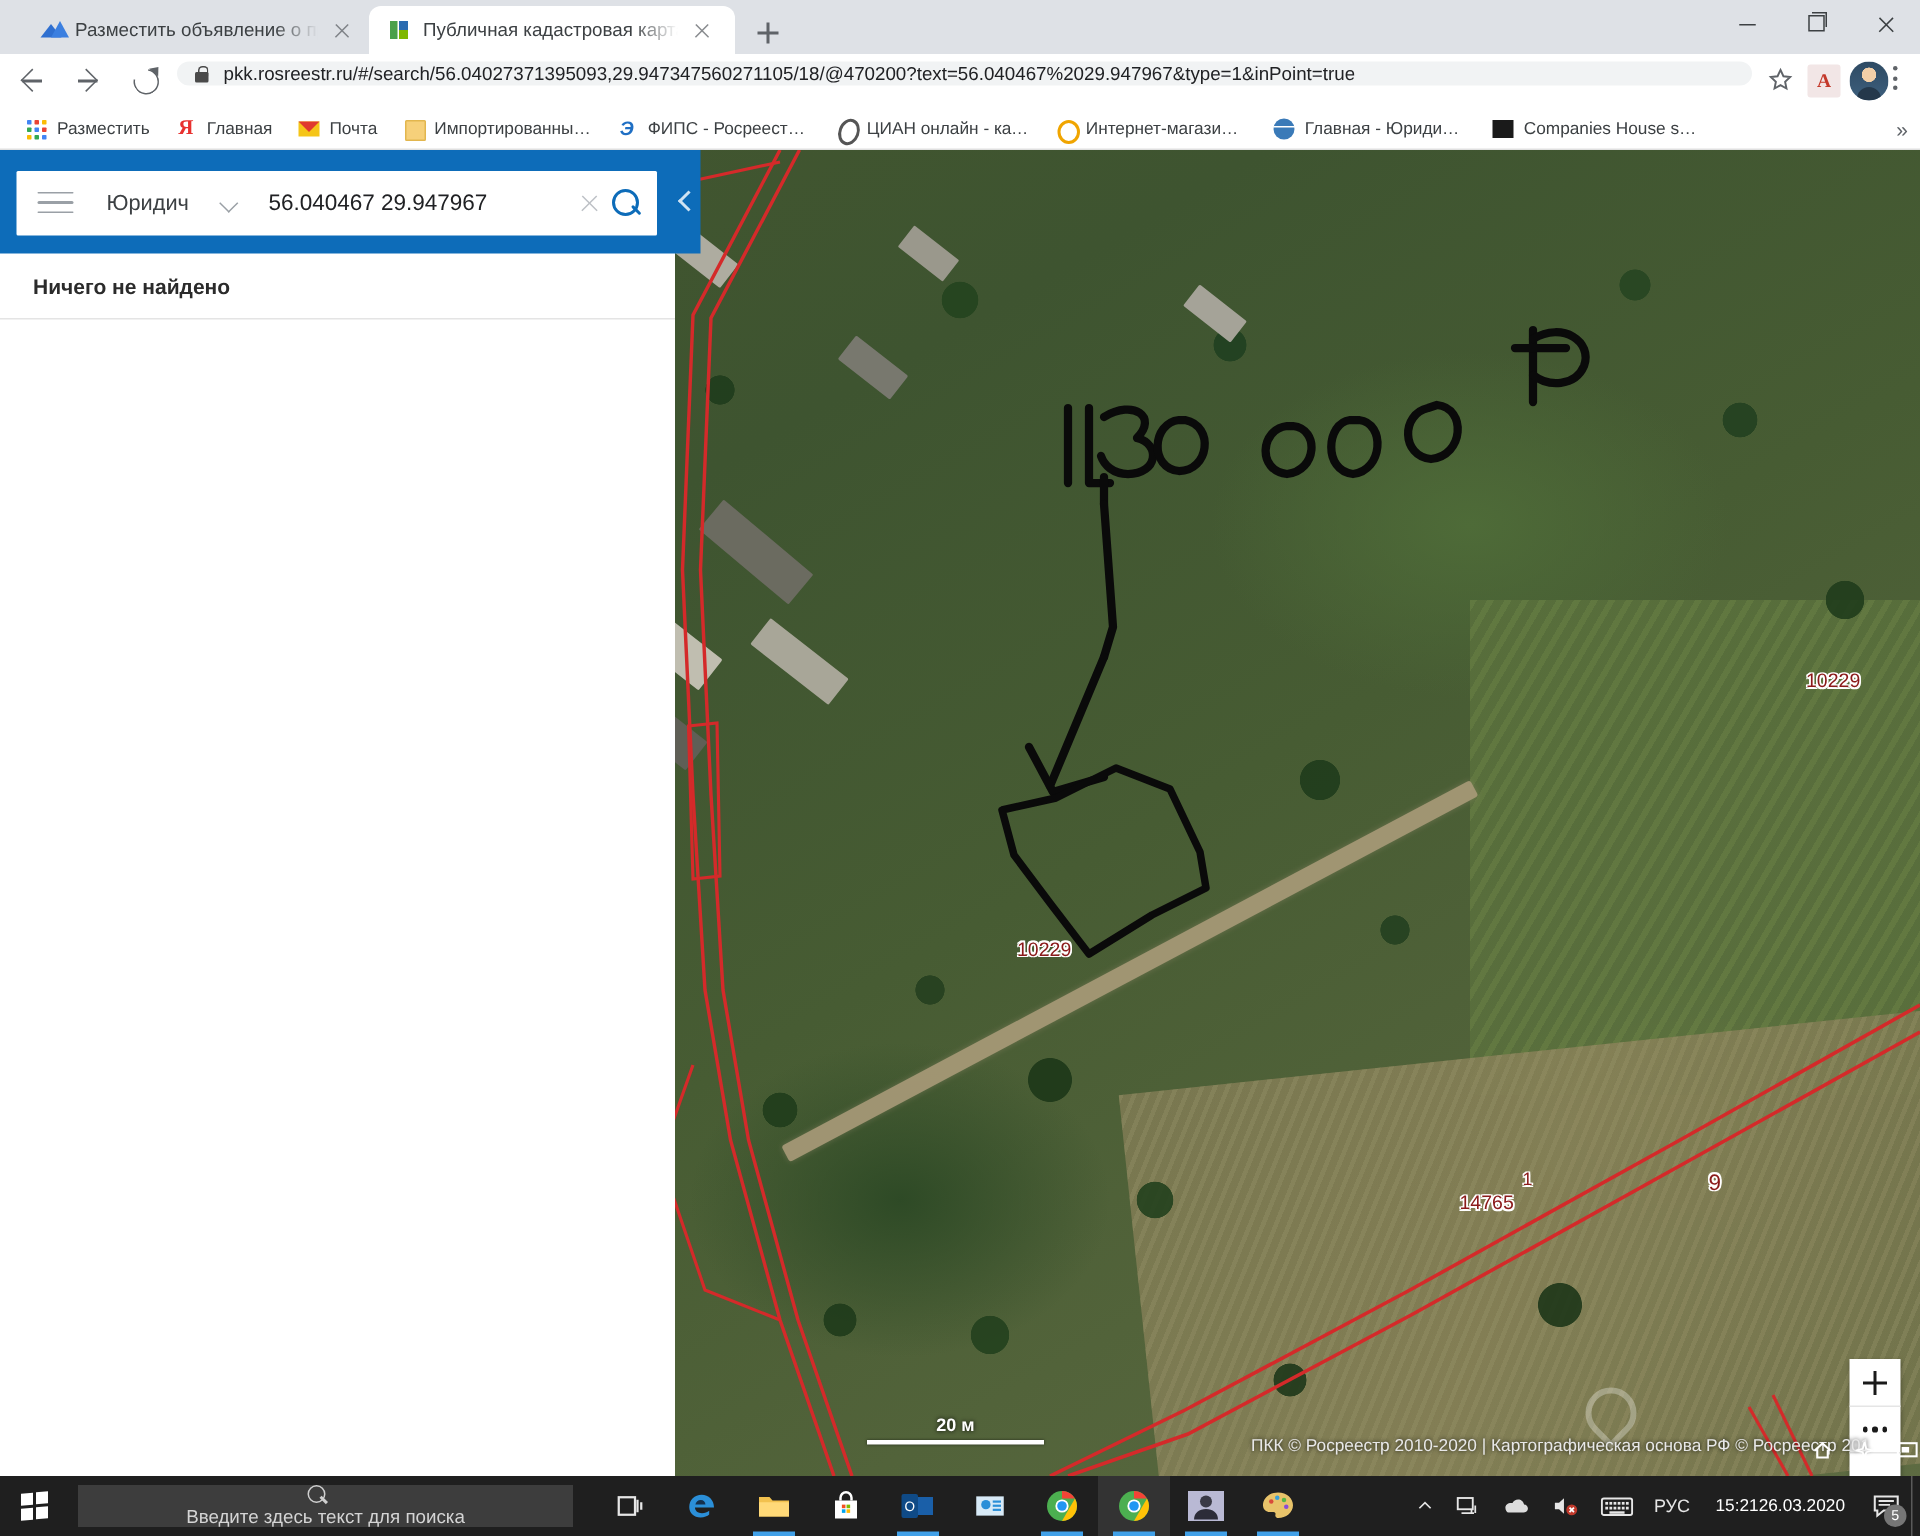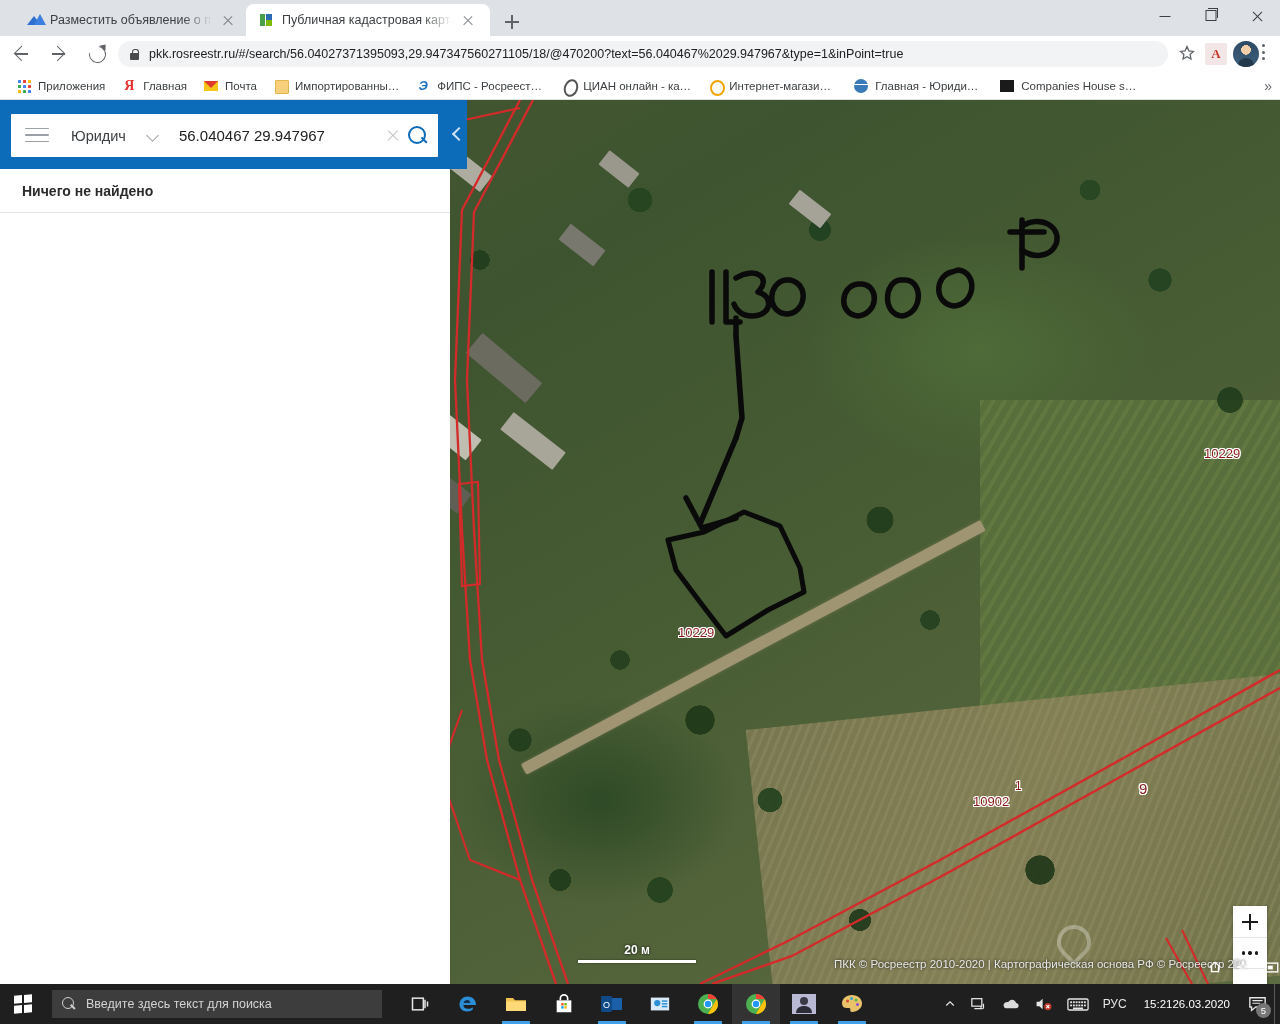--- a/index.html
+++ b/index.html
@@ -88,21 +88,21 @@
     border:1.8px solid #5f6368; border-radius:50%;
     border-top-color:transparent; transform:rotate(-35deg);
   }
   .reload::after {
     content:""; position:absolute; left:20px; top:7px; width:0; height:0;
     border-left:4px solid transparent; border-right:4px solid transparent; border-bottom:5px solid #5f6368;
     transform:rotate(40deg);
   }
 
   .omnibox {
-    position:absolute; left:118px; top:41px; width:1050px; height:26px;
+    position:absolute; left:118px; top:41px; width:1050px; height:16px;
     background:#f1f3f4; border-radius:13px; display:flex; align-items:center; padding:0 10px;
   }
   .lock { width:13px; height:13px; position:relative; flex:0 0 13px; margin-right:8px; }
   .lock::before { content:""; position:absolute; left:2px; top:5px; width:9px; height:7px; background:#4a4a4a; border-radius:1px; }
   .lock::after { content:""; position:absolute; left:4px; top:1px; width:5px; height:6px; border:1.4px solid #4a4a4a; border-bottom:none; border-radius:3px 3px 0 0; }
   .url { font-size:12.5px; color:#202124; white-space:nowrap; overflow:hidden; }
 
   .star { position:absolute; left:1178px; top:44px; width:20px; height:20px; }
   .star svg { display:block; }
   .pdfext { position:absolute; left:1205px; top:43px; width:22px; height:22px; background:#f2e6e6; border-radius:2px; display:flex; align-items:center; justify-content:center; }
@@ -315,21 +315,21 @@
   }
   .cornericons { position:absolute; left:1208px; top:860px; display:flex; gap:14px; z-index:20; align-items:center; }
   .cornericons > span { position:relative; width:14px; height:14px; display:block; }
 
   
   #taskbar { position:absolute; left:0; top:984px; width:1280px; height:40px; background:#1f1f1f; display:flex; align-items:center; }
   .startbtn { width:46px; height:40px; display:flex; align-items:center; justify-content:center; }
   .winlogo { display:grid; grid-template-columns:repeat(2,8px); grid-template-rows:repeat(2,8px); gap:2px; transform:skewY(-5deg); }
   .winlogo i { background:#ffffff; }
   .tbsearch {
-    width:330px; height:28px; background:#3d3d3d; display:flex; align-items:center; margin-left:6px; padding:0 10px;
+    width:330px; height:28px; background:#3d3d3d; display:flex; align-items:center; margin-left:6px; padding:0 10px;flex-direction:column;
   }
   .tbsearch .sicon { width:14px; height:14px; position:relative; flex:0 0 14px; margin-right:10px; }
   .tbsearch .sicon::before { content:""; position:absolute; left:0; top:0; width:10px; height:10px; border:1.4px solid #cfcfcf; border-radius:50%; }
   .tbsearch .sicon::after { content:""; position:absolute; left:8px; top:9px; width:6px; height:1.5px; background:#cfcfcf; transform:rotate(45deg); }
   .tbsearch span { font-size:12.5px; color:#d4d4d4; }
   .tbicons { display:flex; align-items:center; margin-left:14px; gap:0; }
   .tbi { width:48px; height:40px; display:flex; align-items:center; justify-content:center; position:relative; }
   .tbi.active { background:#333333; }
   .tbi.active::after, .tbi.run::after {
     content:""; position:absolute; left:10px; bottom:0; width:28px; height:3px; background:#40a0e8;
@@ -403,21 +403,21 @@
             <i style="background:#ea4335"></i>
             <i style="background:#fbbc05"></i>
           <i style="background:#34a853"></i>
             <i style="background:#4285f4"></i>
             <i style="background:#ea4335"></i>
           <i style="background:#fbbc05"></i>
             <i style="background:#34a853"></i>
             <i style="background:#4285f4"></i>
         </span>
       </span>
-      <span class="bmlabel">Приложения</span>
+      <span class="bmlabel">Разместить</span>
     </div>
     <div class="bm">
       <span class="bmicon ic-ya">Я</span>
       <span class="bmlabel">Главная</span>
     </div>
     <div class="bm">
       <span class="bmicon ic-mail"></span>
       <span class="bmlabel">Почта</span>
     </div>
     <div class="bm">
@@ -502,21 +502,21 @@
         <path d="M 1280 570 L 1120 660 L 940 760 L 790 840 L 700 884" stroke-width="2.4"></path>
         <path d="M 1280 588 L 1122 676 L 942 776 L 792 856 L 712 884" stroke-width="2.4"></path>
 
         <path d="M 1166 838 L 1192 884"></path>
         <path d="M 1182 830 L 1208 884"></path>
       </g>
     </svg>
 
     <span class="maplabel" style="left:1204px;top:346px;">10229</span>
     <span class="maplabel" style="left:678px;top:525px;">10229</span>
-    <span class="maplabel" style="left:973px;top:694px;">10902</span>
+    <span class="maplabel" style="left:973px;top:694px;">14765</span>
     <span class="maplabel" style="left:1015px;top:679px;font-size:12px;">1</span>
     <span class="maplabel" style="left:1139px;top:680px;font-size:15px;">9</span>
 
     <svg class="ink" width="1280" height="884" viewBox="0 0 1280 884">
       <g fill="none" stroke="#0a0a0a" stroke-width="5.5" stroke-linecap="round" stroke-linejoin="round">
 
         <path d="M 712 172 L 712 222"></path>
         <path d="M 726 172 L 726 222 L 740 222"></path>
         <path d="M 736 218 L 736 236"></path>
 

